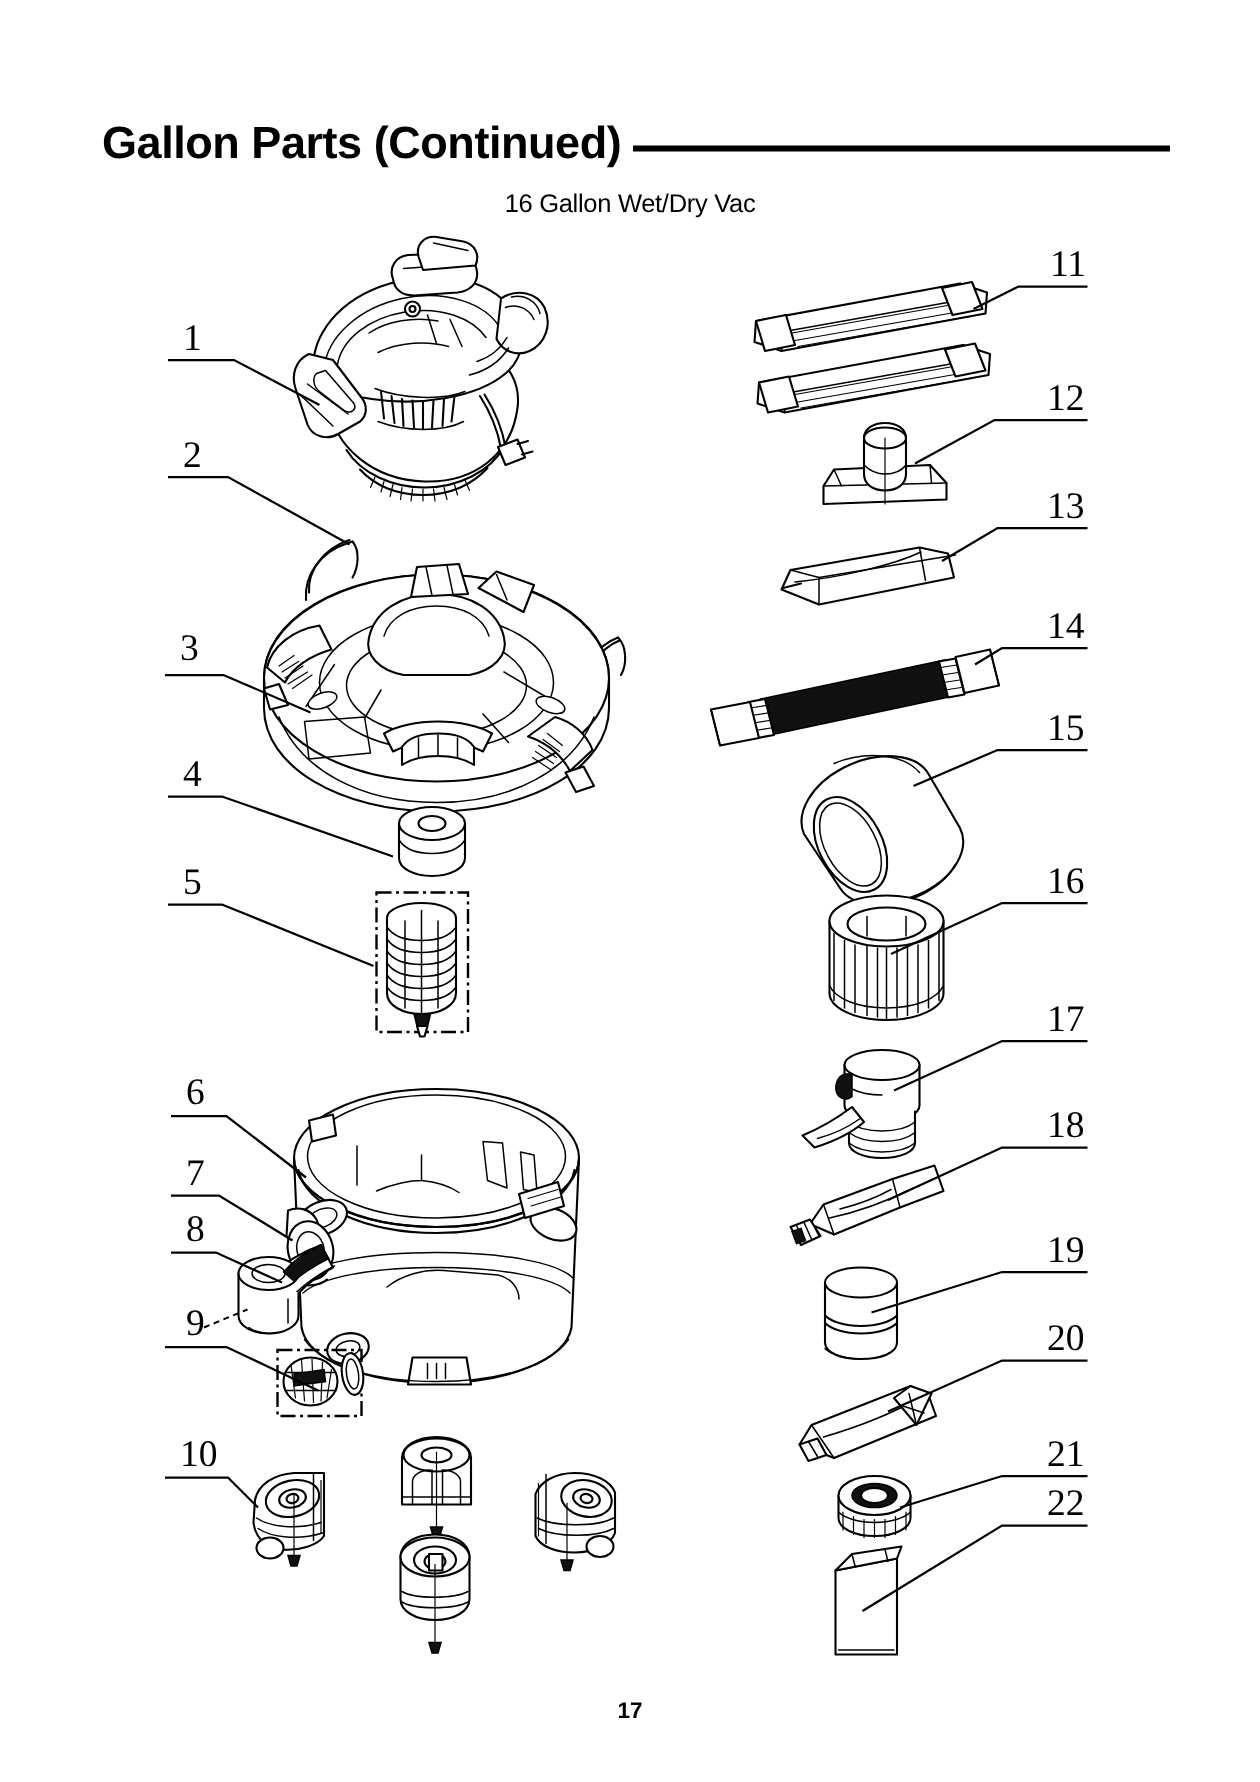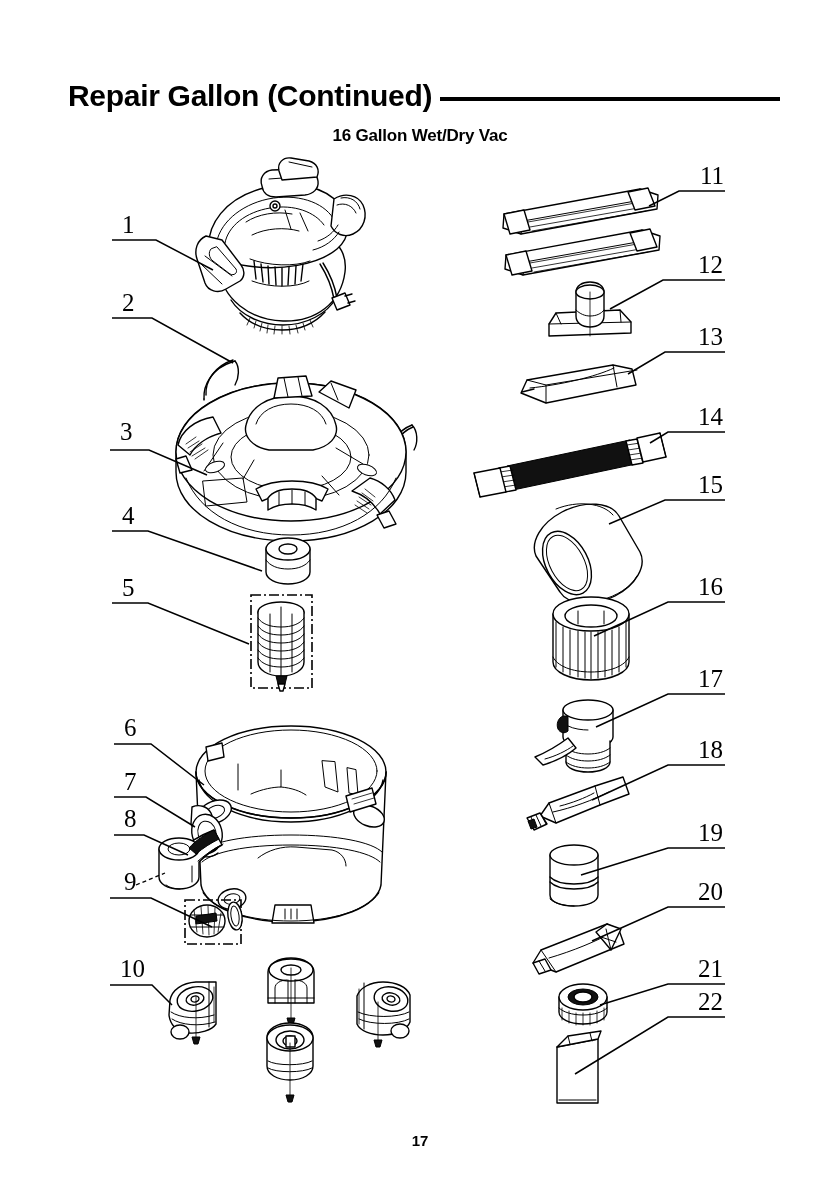--- a/index.html
+++ b/index.html
@@ -44,21 +44,21 @@
     margin-left: 8px;
     margin-top: 4px;
   }
   .subtitle {
     position: absolute;
     left: 0;
     top: 126px;
     width: 840px;
     text-align: center;
     font-size: 17px;
-    font-weight: bold;
+    font-weight: normal;
     letter-spacing: -0.2px;
   }
   .page-number {
     position: absolute;
     left: 0;
     top: 1132px;
     width: 840px;
     text-align: center;
     font-size: 15px;
     font-weight: bold;
@@ -79,21 +79,21 @@
     font-size: 25px;
     fill: #000;
   }
 </style>
 </head>
 <body>
 
 <div id="page">
 
   <div class="header">
-    <div class="header-title">Repair Gallon (Continued)</div>
+    <div class="header-title">Gallon Parts (Continued)</div>
     <div class="header-rule"></div>
   </div>
 
   <div class="subtitle">16 Gallon Wet/Dry Vac</div>
 
   <div id="artboard">
   <svg width="840" height="1188" viewBox="0 0 840 1188" xmlns="http://www.w3.org/2000/svg">
     <defs>
       <style>
         .ln   { fill:none; stroke:#000; stroke-width:1.4; stroke-linecap:round; stroke-linejoin:round; }

